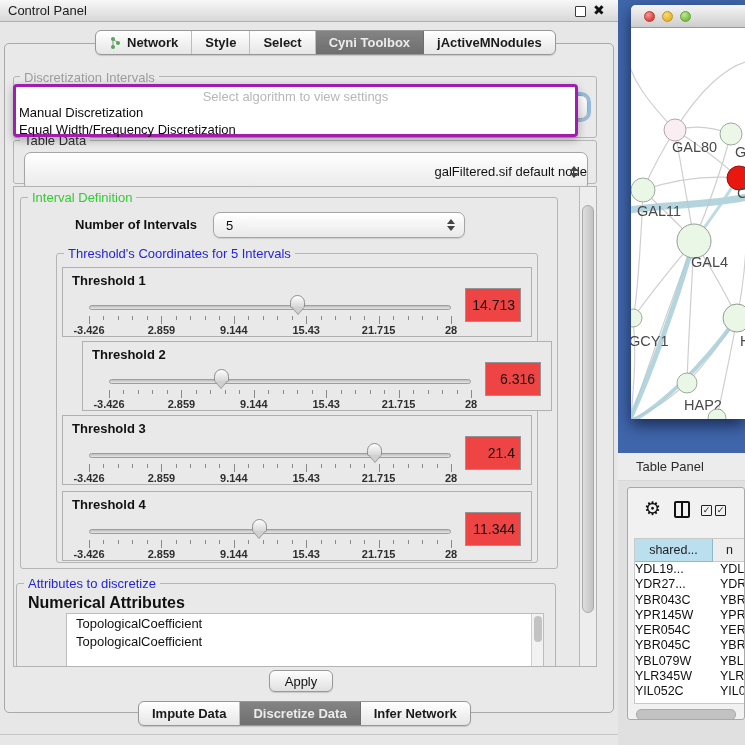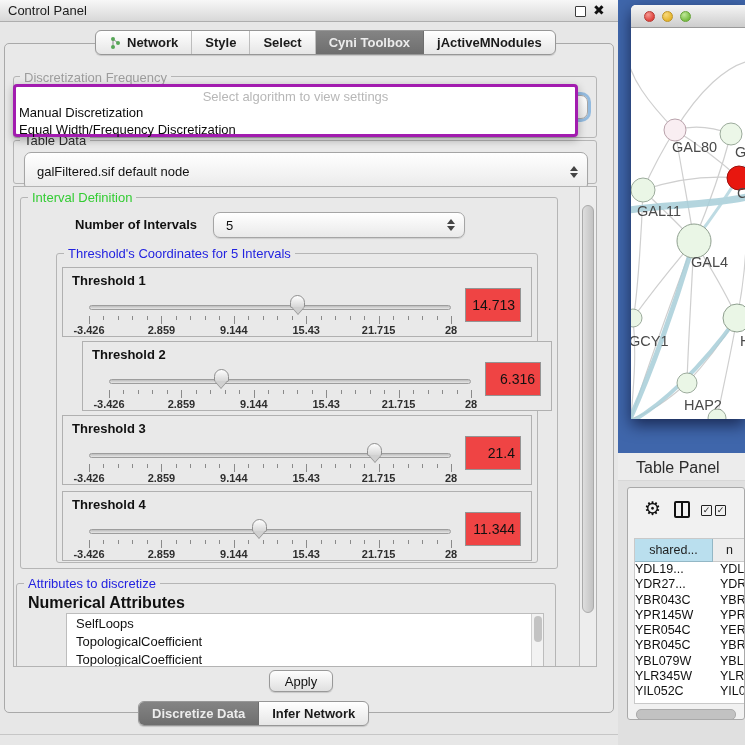--- a/index.html
+++ b/index.html
@@ -97,21 +97,21 @@
     border-radius:5px 0 0 0; box-shadow:0 6px 16px rgba(0,0,25,.6); }
   #net-titlebar { position:absolute; left:0; top:0; width:114px; height:23px;
     background:linear-gradient(#f5f5f5,#cdcdcd); border-bottom:1px solid #9a9a9a; border-radius:5px 0 0 0; }
   .tl { position:absolute; top:6px; width:11px; height:11px; border-radius:50%; }
   #tl-close { left:13px; background:radial-gradient(circle at 35% 30%,#f59a93,#e0443e 70%); border:1px solid #b53c36; }
   #tl-min   { left:31px; background:radial-gradient(circle at 35% 30%,#f8d97c,#e5b52e 70%); border:1px solid #bd9427; }
   #tl-zoom  { left:49px; background:radial-gradient(circle at 35% 30%,#c0e89a,#79bd44 70%); border:1px solid #66a338; }
   #net-canvas { position:absolute; left:0; top:23px; width:114px; height:391px; background:#ffffff; }
 
   #tp-header { position:absolute; left:0; top:453px; width:127px; height:28px; background:#ececec; border-bottom:1px solid #d7d7d7; }
-  #tp-title { position:absolute; left:18px; top:6px; font-size:16px; color:#2b2b2b; }
+  #tp-title { position:absolute; left:18px; top:6px; font-size:13px; color:#2b2b2b; }
   #tp-body { position:absolute; left:0; top:481px; width:127px; height:264px; background:#e0e0e0; }
   #tp-box { position:absolute; left:9px; top:6px; width:118px; height:233px; background:#f1f1f1;
     border:1px solid #a9a9a9; border-radius:3px; overflow:hidden; }
   #tp-toolbar { position:absolute; left:0; top:0; width:100%; height:44px; }
   #gear-ic { position:absolute; left:16px; top:9px; font-size:19px; color:#0f0f0f; }
   #split-ic { position:absolute; left:46px; top:13px; width:16px; height:17px; border:2px solid #111; border-radius:2px; }
   #split-ic::after { content:""; position:absolute; left:5px; top:0; width:2px; height:13px; background:#111; }
   .cb-ic { position:absolute; top:17px; width:11px; height:11px; border:1.5px solid #222; border-radius:1px;
     font-size:9px; line-height:9px; text-align:center; color:#222; }
   #cb1 { left:73px; } #cb2 { left:87px; }
@@ -159,37 +159,37 @@
         </div>
         <div class="tab selected">
           <span>Cyni Toolbox</span>
         </div>
         <div class="tab">
           <span>jActiveMNodules</span>
         </div>
       </div>
 
     <div class="group" style="left:13px; top:76px; width:584px; height:62px; z-index:1;"></div>
-    <span class="group-title gt-gray" style="left:20px; top:70px; z-index:1;">Discretization Frequency</span>
+    <span class="group-title gt-gray" style="left:20px; top:70px; z-index:1;">Discretization Intervals</span>
     <div id="algo-combo-ghost" class="combo">
       <span class="spinner">
           <span class="up"></span>
           <span class="dn"></span>
         </span>
     </div>
 
     <div id="algo-popup">
       <div class="hint">Select algorithm to view settings</div>
       <div class="opt b">Manual Discretization</div>
       <div class="opt n">Equal Width/Frequency Discretization</div>
     </div>
 
     <div class="group" style="left:13px; top:140px; width:584px; height:44px;"></div>
     <span class="group-title gt-dark" style="left:20px; top:133px;">Table Data</span>
-    <div class="combo" style="left:24px; top:152px; width:564px; height:39px;">
+    <div class="combo" style="left:24px; top:152px; width:564px; height:39px;text-align:right;">
       <span class="val">galFiltered.sif default node</span>
       <span class="spinner">
           <span class="up"></span>
           <span class="dn"></span>
         </span>
     </div>
 
     <div id="scrollpane">
       <div id="viewport">
 
@@ -361,37 +361,39 @@
               <span class="scale-lab" style="left: 315.6px;">21.715</span>
               <span class="scale-lab" style="left: 388px;">28</span>
             </div>
           </div>
 
         <div class="group" style="left:2px; top:396px; width:540px; height:110px;"></div>
         <span class="group-title gt-blue" style="left:10px; top:389px;">Attributes to discretize</span>
         <span style="position:absolute; left:14px; top:407px; font-size:16px; font-weight:bold; color:#111;">Numerical Attributes</span>
         <div id="attr-list">
 
-        <div class="attr-item">SelfLoops</div>
             <div class="attr-item">TopologicalCoefficient</div>
             <div class="attr-item">TopologicalCoefficient</div>
             <div id="attr-vsb">
               <div class="thumb-v"></div>
             </div>
           </div>
 
       </div>
       <div id="main-vsb">
         <div class="thumb-v"></div>
       </div>
     </div>
 
     <div id="apply-btn">Apply</div>
 
     <div id="bottom-tabs" class="tabstrip">
+        <div class="tab">
+          <span>Impute Data</span>
+        </div>
         <div class="tab selected">
           <span>Discretize Data</span>
         </div>
         <div class="tab">
           <span>Infer Network</span>
         </div>
       </div>
     <div id="cp-bottom-line"></div>
   </div>
 

